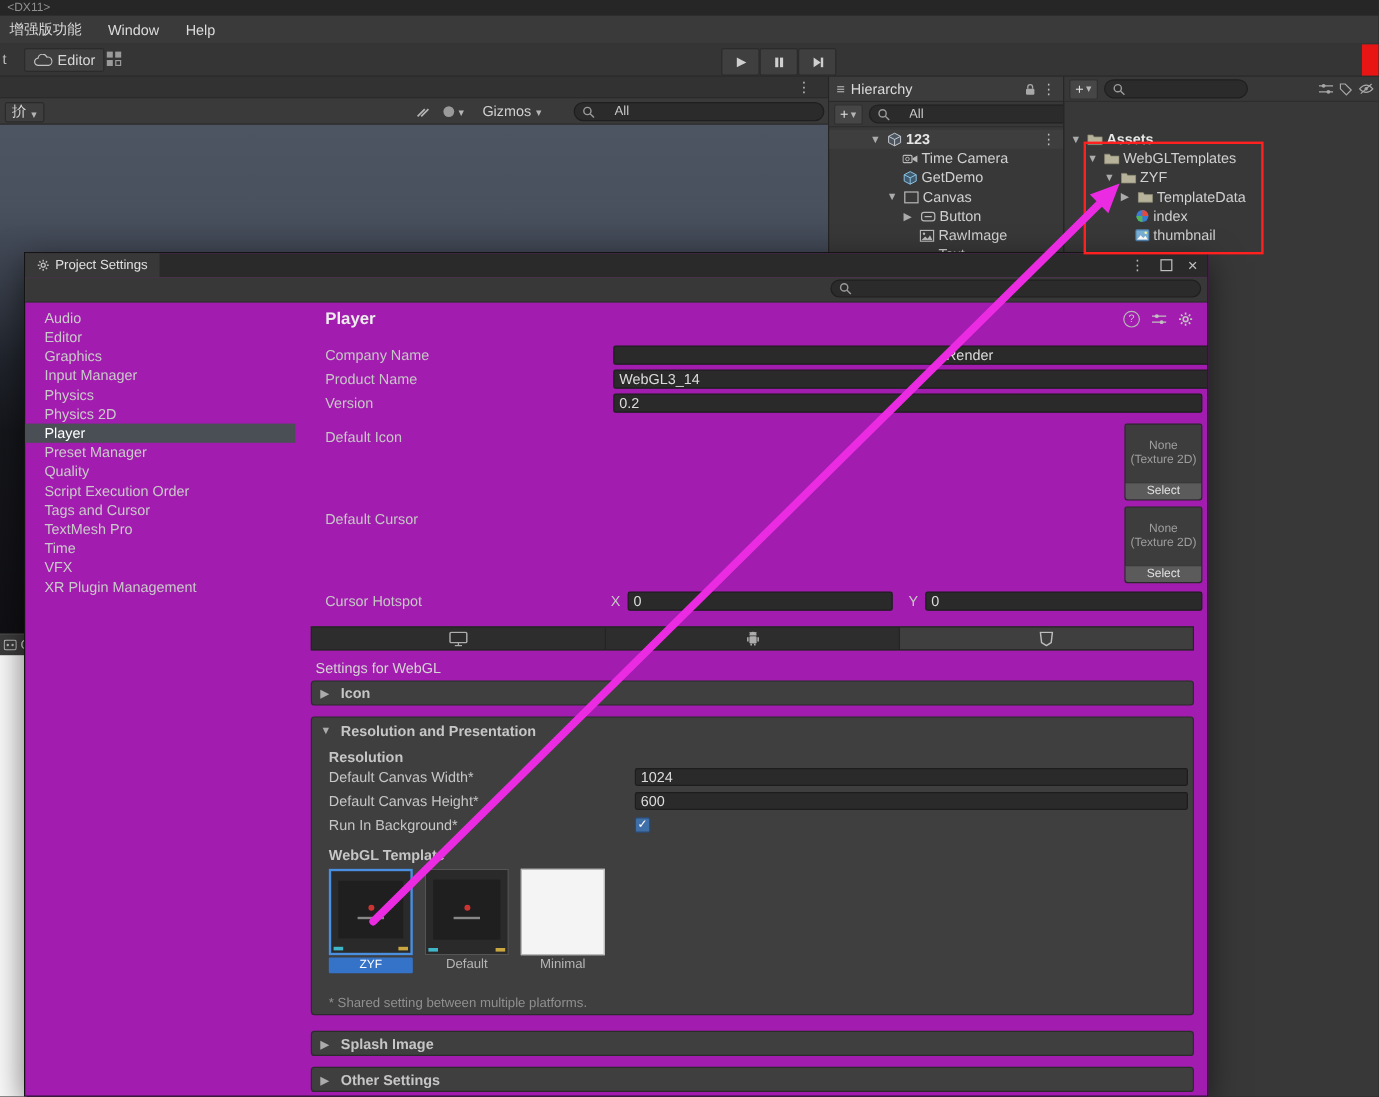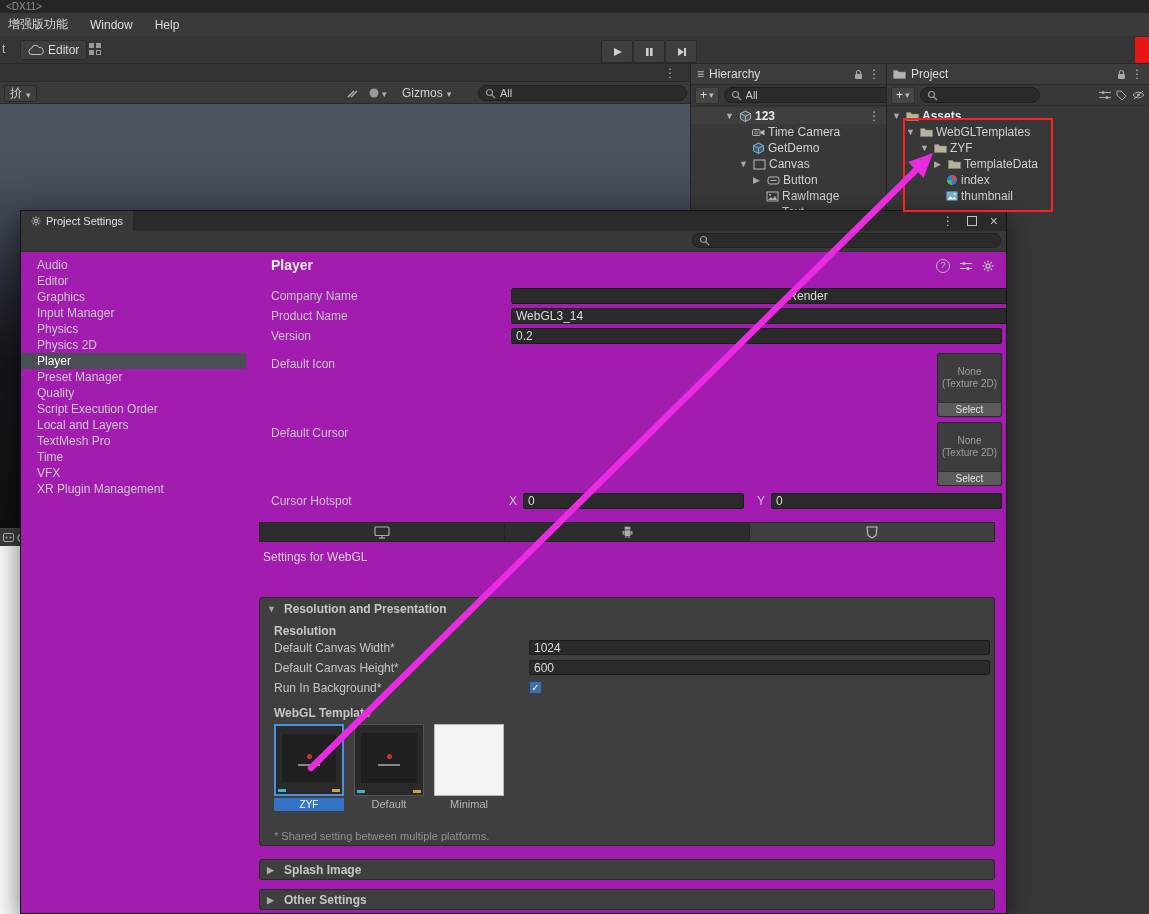--- a/index.html
+++ b/index.html
@@ -14,21 +14,21 @@
   .toolbar{left:0;top:36px;width:1149px;height:28px;background:#353535;border-bottom:1px solid #272727;box-sizing:border-box;}
   .chip{display:flex;align-items:center;gap:4px;height:18px;padding:0 7px;background:#3e3e3e;border:1px solid #2b2b2b;border-radius:2px;color:#d8d8d8;}
   .tbtn{width:30px;height:21px;background:#3f3f3f;border:1px solid #2b2b2b;border-radius:2px;display:flex;align-items:center;justify-content:center;}
   
   .tri{width:11px;flex:0 0 11px;font-size:9px;color:#ababab;display:inline-block;}
   .tri.open::before{content:"▼";}
   .tri.closed::before{content:"▶";}
   .caret::before{content:"▾";font-size:9px;color:#b5b5b5;}
   .kebab::before{content:"⋮";color:#bdbdbd;font-size:12px;}
   .tf{background:#2a2a2a;border:1px solid #1d1d1d;border-radius:2px;color:#dcdcdc;font:12px "Liberation Sans",sans-serif;height:16px;padding:0 4px;box-sizing:border-box;outline:none;}
-  .searchbox{display:flex;align-items:center;gap:4px;background:#2b2b2b;border:1px solid #1f1f1f;border-radius:8px;padding:0 6px;height:16px;box-sizing:border-box;}
+  .searchbox{display:flex;align-items:center;gap:16px;background:#2b2b2b;border:1px solid #1f1f1f;border-radius:8px;padding:0 6px;height:16px;box-sizing:border-box;}
   .searchbox input{flex:1;background:none;border:none;color:#c8c8c8;font:11px "Liberation Sans",sans-serif;outline:none;min-width:0;padding:0;}
   .phead{height:21px;background:#3c3c3c;border-bottom:1px solid #2a2a2a;display:flex;align-items:center;padding:0 6px;gap:5px;font-size:12px;color:#dadada;box-sizing:border-box;}
   .ptools{height:21px;display:flex;align-items:center;padding:0 4px;gap:5px;border-bottom:1px solid #2e2e2e;box-sizing:border-box;background:#383838;}
   .plusbtn{display:flex;align-items:center;gap:2px;background:#464646;border:1px solid #303030;border-radius:2px;height:15px;padding:0 4px;color:#e0e0e0;font-size:12px;line-height:13px;}
   .trow{position:absolute;left:0;right:0;height:16px;display:flex;align-items:center;gap:3px;white-space:nowrap;box-sizing:border-box;}
   .trow .lab{font-size:12px;color:#d0d0d0;}
   
   .scenepanel{left:0;top:64px;width:690px;height:466px;background:#383838;}
   .sceneview{position:absolute;left:0;top:40px;right:0;bottom:0;
     background:linear-gradient(180deg,#4d5563 0%,#49515f 16%,#3a404c 30%,#20242c 46%,#15161b 60%,#101014 100%);}
@@ -272,35 +272,20 @@
             <svg width="13" height="11">
               <text x="3" y="9" font-size="9" fill="#b8b8b8" font-family="Liberation Serif">T</text>
             </svg>
           </span>
         <span class="lab">Text</span>
       </div>
     </div>
   </div>
 
   <div class="abs projpanel">
-    <div class="phead">
-      <span>
-          <svg width="13" height="11" viewBox="0 0 13 11">
-            <path d="M.5 1.5h4.2l1 1.6h6.8v6.4H.5z" fill="#b4b4b4" stroke="#8a8a8a" stroke-width=".6"></path>
-          </svg>
-        </span>
-      <span style="flex:1">Project</span>
-      <span>
-          <svg width="9" height="11" viewBox="0 0 9 11">
-            <rect x="1" y="5" width="7" height="5" rx="1" fill="#a8a8a8"></rect>
-            <path d="M2.5 5V3.5a2 2 0 0 1 4 0V5" fill="none" stroke="#a8a8a8" stroke-width="1.1"></path>
-          </svg>
-        </span>
-      <span class="kebab"></span>
-    </div>
     <div class="ptools">
       <div class="plusbtn">
           <span>+</span>
           <span class="caret"></span>
         </div>
       <div class="searchbox" style="width:120px">
         <span>
             <svg width="11" height="11">
               <circle cx="4.5" cy="4.5" r="3" fill="none" stroke="#9a9a9a" stroke-width="1.2"></circle>
               <line x1="6.8" y1="6.8" x2="10" y2="10" stroke="#9a9a9a" stroke-width="1.2"></line>
@@ -434,21 +419,21 @@
       <div class="sitem">Audio</div>
       <div class="sitem">Editor</div>
       <div class="sitem">Graphics</div>
       <div class="sitem">Input Manager</div>
       <div class="sitem">Physics</div>
       <div class="sitem">Physics 2D</div>
       <div class="sitem sel">Player</div>
       <div class="sitem">Preset Manager</div>
       <div class="sitem">Quality</div>
       <div class="sitem">Script Execution Order</div>
-      <div class="sitem">Local and Layers</div>
+      <div class="sitem">Tags and Cursor</div>
       <div class="sitem">TextMesh Pro</div>
       <div class="sitem">Time</div>
       <div class="sitem">VFX</div>
       <div class="sitem">XR Plugin Management</div>
     </div>
 
     <div class="smain">
       <div class="lbl" style="left:25px;top:6px;font-size:14px;font-weight:bold;color:#ececec">Player</div>
       <div class="abs" style="right:12px;top:8px;display:flex;gap:10px;align-items:center">
         <span class="helpq">?</span>
@@ -526,20 +511,24 @@
           </div>
         <div class="ptab sel">
             <svg width="12" height="13">
               <path d="M1 1h10l-1 8.5-4 2.5-4-2.5z" fill="none" stroke="#bdbdbd" stroke-width="1.2"></path>
             </svg>
           </div>
       </div>
 
       <div class="lbl" style="left:17px;top:298px;color:#d4d4d4">Settings for WebGL</div>
 
+      <div class="sech" style="top:316px">
+        <span class="tri closed"></span>
+        <span>Icon</span>
+      </div>
 
       <div class="respanel">
         <div class="rhead">
           <span class="tri open"></span>
           <span>Resolution and Presentation</span>
         </div>
         <div class="rlbl blbl" style="left:14px;top:26px">Resolution</div>
         <div class="rlbl" style="left:14px;top:43px">Default Canvas Width*</div>
         <input class="tf abs" style="left: 269px; top: 42px; width: 461px; height: 15px;" value="1024">
         <div class="rlbl" style="left:14px;top:63px">Default Canvas Height*</div>

